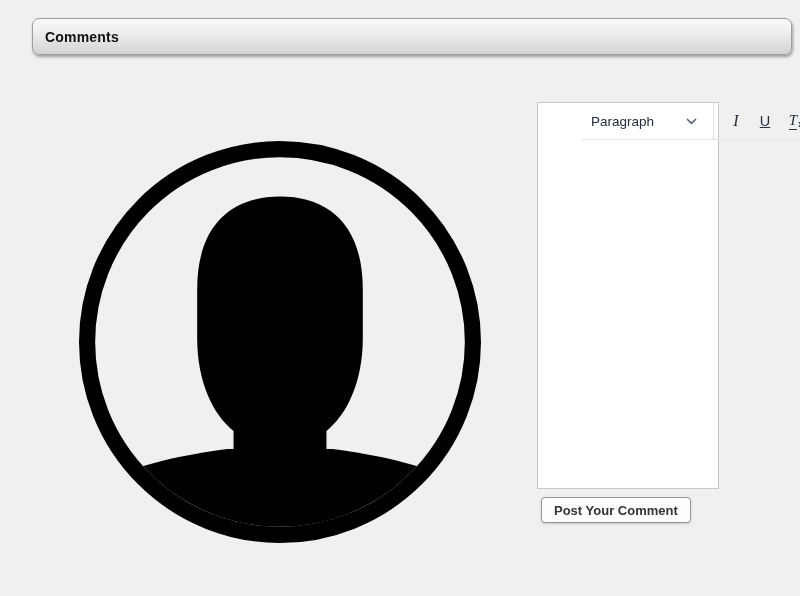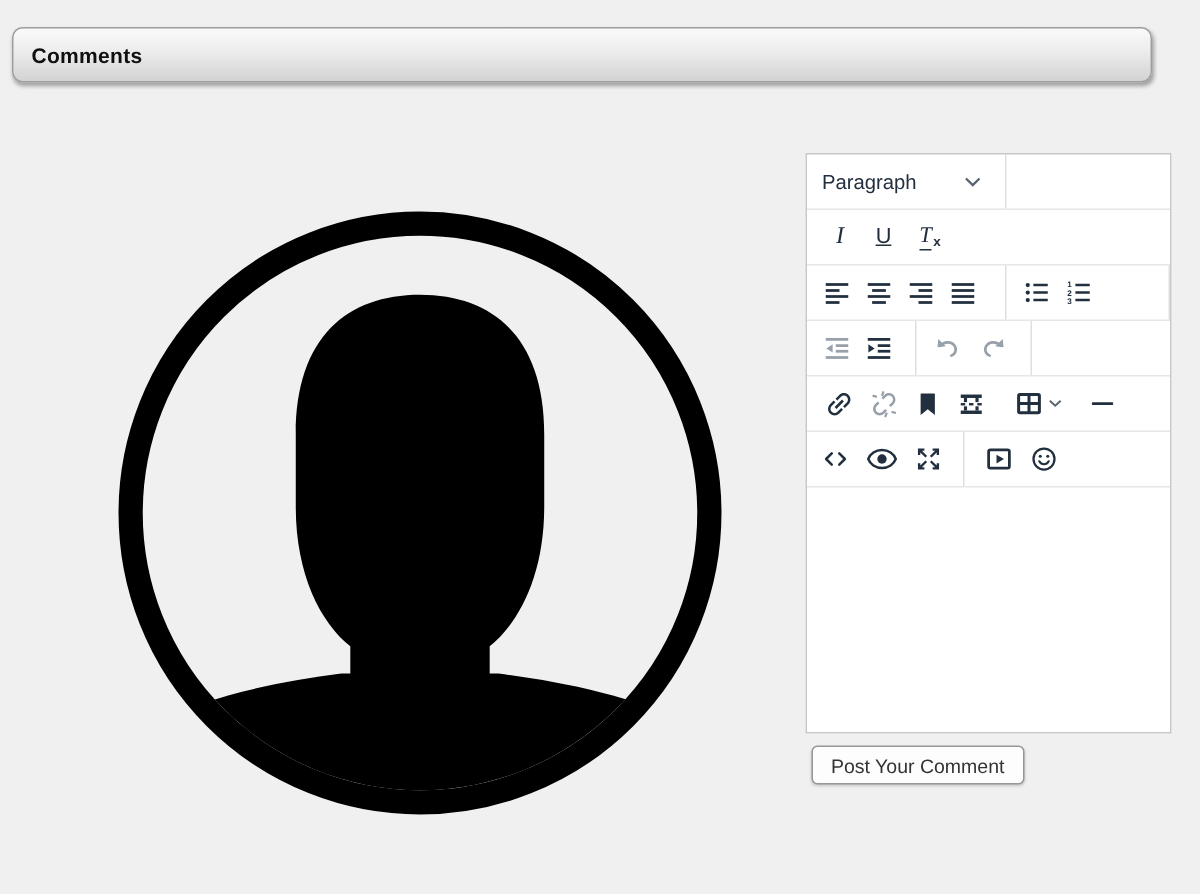--- a/index.html
+++ b/index.html
@@ -2,38 +2,39 @@
 <html><head>
 <meta charset="utf-8">
 <style>
   * { box-sizing: border-box; margin: 0; padding: 0; }
   html, body { width: 800px; height: 596px; }
   body { font-family: "Liberation Sans", sans-serif; background: #f0f0f0; }
   .page { position: relative; width: 800px; height: 596px; background: #f0f0f0; overflow: hidden; }
 
   
   .header-bar {
-    position: absolute; left: 8px; top: 18px; width: 760px; height: 37px;
+    position: absolute; left: 32px; top: 18px; width: 760px; height: 37px;
     border: 1px solid #9e9e9e; border-radius: 7px;
     background: linear-gradient(to bottom, #fafafa 0%, #ececec 45%, #dedede 75%, #d2d2d2 100%);
     box-shadow: 1px 2px 3px rgba(0,0,0,0.35);
     display: flex; align-items: center; padding-left: 12px;
   }
   .header-title { font-size: 14px; font-weight: bold; color: #101010; letter-spacing: .2px; }
 
   
   .avatar { position: absolute; left: 78px; top: 140px; width: 404px; height: 404px; }
   .avatar svg { width: 100%; height: 100%; display: block; }
 
   
   .editor {
-    position: absolute; left: 537px; top: 102px; width: 244px; height: 387px;
+    position: absolute; left: 537px; top: 102px; width: 182px; height: 387px;
     background: #ffffff; border: 1px solid #c8c8c8;
-    display: flex; flex-direction: column;
+    display: flex; flex-direction: row;
     color: #222f3e;
+    padding-left: 43px;
   }
   .row {
     height: 37px; flex: 0 0 37px; display: flex; align-items: center;
     border-bottom: 1px solid #e4e6e9; position: relative;
   }
   .vsep { width: 1px; height: 100%; background: #dcdfe3; flex: 0 0 1px; }
   .tb {
     border: none; background: transparent; cursor: pointer;
     height: 34px; display: flex; align-items: center; justify-content: center;
     color: #222f3e; padding: 0; font-family: "Liberation Sans", sans-serif;
@@ -67,21 +68,21 @@
   
   .content-area { flex: 1 1 auto; background: #fff; }
 
   
   .post-btn {
     position: absolute; left: 541px; top: 497px;
     height: 26px; padding: 0 12px;
     background: #fdfdfd; border: 1px solid #979797; border-radius: 4px;
     box-shadow: 0 1px 2px rgba(0,0,0,0.18);
     font-family: "Liberation Sans", sans-serif;
-    font-size: 13px; font-weight: normal; color: #333333; cursor: pointer;
+    font-size: 13px; font-weight: bold; color: #333333; cursor: pointer;
   }
 </style>
 </head>
 <body>
 
 <div class="page">
 
   <div class="header-bar">
     <span class="header-title">Comments</span>
   </div>

